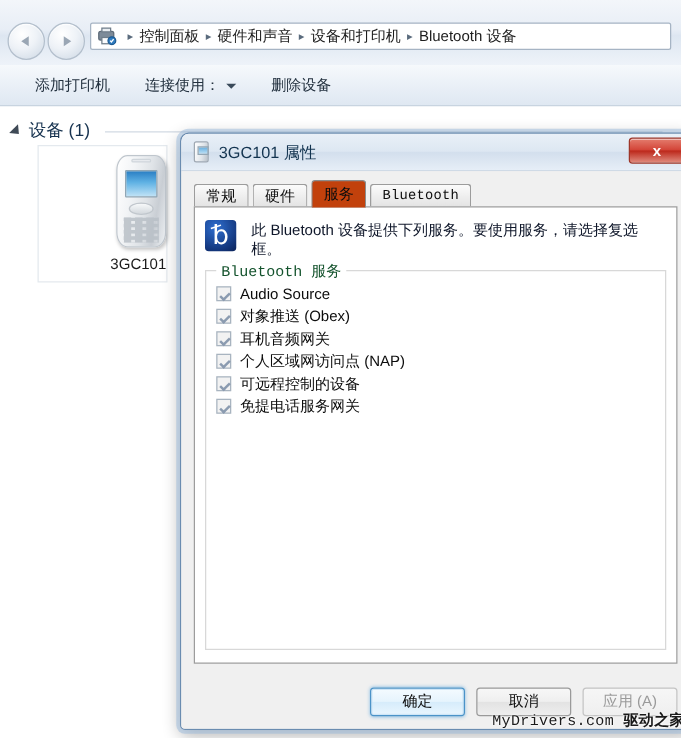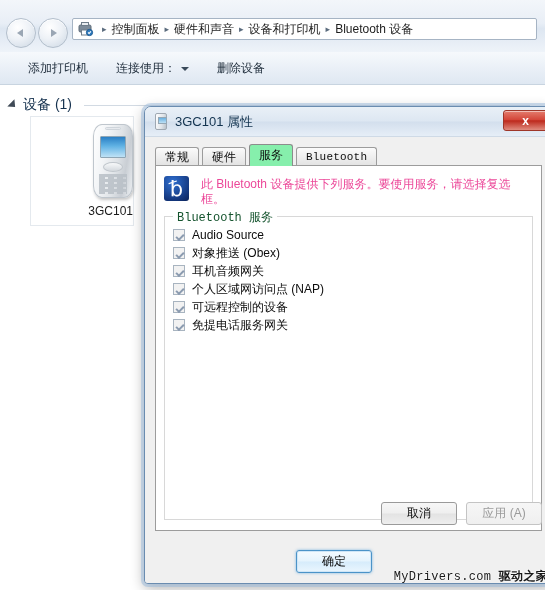--- a/index.html
+++ b/index.html
@@ -226,21 +226,21 @@
     background: linear-gradient(to bottom, #fbfbfb, #ececec 60%, #e2e2e2);
     border: 1px solid #9c9c9c;
     border-bottom: none;
     border-radius: 3px 3px 0 0;
     display: flex; align-items: center;
     margin-right: 3px;
     cursor: default;
   }
   .tab.mono { font-family: "Liberation Mono", monospace; font-size: 11px; letter-spacing: .2px; }
   .tab.active {
-    background: #86efac;
+    background: #c2410c;
     height: 22px;
     border-color: #8c8c8c;
     position: relative; z-index: 3;
   }
 
   .tabpanel {
     position: absolute; left: 10px; top: 28px; right: 10px; bottom: 52px;
     background: #ffffff;
     border: 1px solid #9c9c9c;
   }
@@ -257,21 +257,21 @@
   }
   .bt-logo::after {
     content: "\2422";
     position: absolute; left: 0; right: 0; top: 50%;
     transform: translateY(-50%);
     text-align: center;
     color: #ffffff; font-size: 21px; line-height: 1;
     font-family: "DejaVu Sans", sans-serif;
   }
   .bt-desc {
-    font-size: 12px; color: #ec4899; line-height: 15px;
+    font-size: 12px; color: #0f172a; line-height: 15px;
     margin-top: 1px;
   }
 
   .groupbox {
     position: absolute; left: 8px; top: 50px; right: 8px; bottom: 10px;
     border: 1px solid #d8d8d8;
   }
   .groupbox-title {
     position: absolute; left: 8px; top: -8px;
     background: #ffffff; padding: 0 4px;
@@ -313,21 +313,20 @@
     border: 1px solid #9a9a9a;
     border-radius: 3px;
     display: flex; align-items: center; justify-content: center;
     cursor: default;
     white-space: nowrap;
   }
   .btn.default {
     border-color: #4b93c8;
     box-shadow: inset 0 0 0 1px #cfe6f7, 0 0 3px rgba(80,160,220,.7);
     background: linear-gradient(to bottom, #f4fbff 0%, #e6f4fd 48%, #d6ecfb 52%, #eaf6fe 100%);
-    margin-top: 48px;
   }
   .btn.disabled { color: #9a9a9a; border-color: #c4c4c4;
     background: linear-gradient(to bottom, #f6f6f6, #efefef); }
 
   .watermark {
     position: absolute; right: 4px; bottom: -2px;
     font-size: 12px; color: #1a1a1a;
     font-family: "Liberation Mono", monospace;
     white-space: nowrap;
     text-shadow: 0 0 2px #ffffff, 0 0 2px #ffffff;

